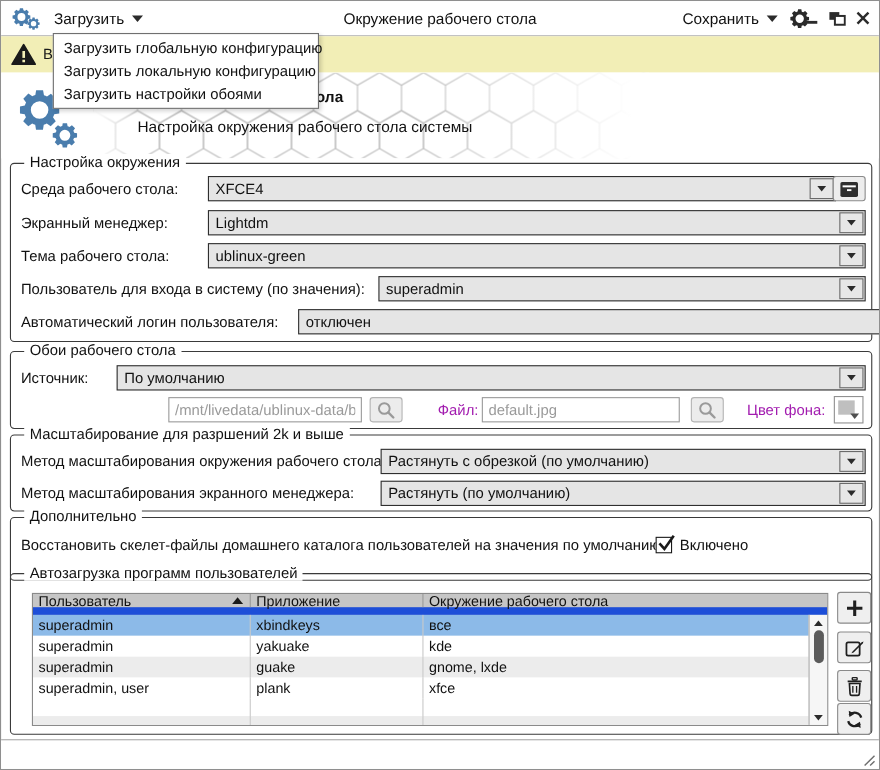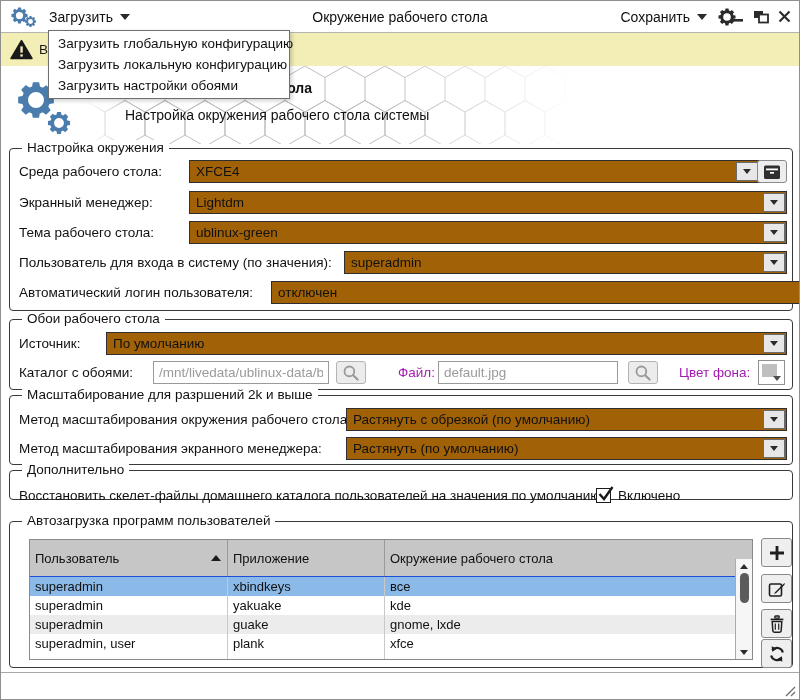--- a/index.html
+++ b/index.html
@@ -33,21 +33,21 @@
   .popup{position:absolute;left:47px;top:29px;width:240px;background:#fff;border:1px solid #6f6f6f;
          box-shadow:2px 2px 4px rgba(0,0,0,.18);z-index:50;padding:2px 0;}
   .popup-item{height:21px;display:flex;align-items:center;padding-left:9px;font-size:13.5px;white-space:nowrap;}
   
   .grp{position:absolute;left:8px;width:784px;border:1px solid #3a3a3a;border-radius:4px;box-sizing:border-box;}
   .grp-title{position:absolute;left:12px;top:-9px;background:#fff;padding:0 5px;font-size:13.5px;}
   .row{position:absolute;height:23px;display:flex;align-items:center;}
   .lbl{font-size:13.5px;white-space:nowrap;}
   .lbl-dis{color:#a21caf;}
   
-  .combo{position:absolute;height:23px;background:#a16207;border:1px solid #2f2f2f;box-sizing:border-box;
+  .combo{position:absolute;height:23px;background:#e5e5e5;border:1px solid #2f2f2f;box-sizing:border-box;
          display:flex;align-items:center;padding-left:6px;font-size:13.5px;white-space:nowrap;overflow:hidden;}
   .combo .cbtn{position:absolute;right:1px;top:1px;bottom:1px;width:22px;background:#e7e7e7;border:1px solid #6a6a6a;
                box-sizing:border-box;display:flex;align-items:center;justify-content:center;}
   .cbtn .tri{width:0;height:0;border-left:4.5px solid transparent;border-right:4.5px solid transparent;border-top:5.5px solid #2b2b2b;}
   
   .sqbtn{position:absolute;width:30px;height:23px;background:#ededed;border:1px solid #8a8a8a;border-radius:3px;
          box-sizing:border-box;display:flex;align-items:center;justify-content:center;}
   .sqbtn.dis{background:#ececec;border-color:#b3b3b3;}
   .tinput{position:absolute;height:23px;border:1px solid #9a9a9a;box-sizing:border-box;padding:0 5px;
           font-family:"Liberation Sans",sans-serif;font-size:13.5px;color:#9a9a9a;background:#fff;}
@@ -55,21 +55,21 @@
   .colorpick{position:absolute;width:27px;height:25px;border:1px solid #909090;background:#fff;box-sizing:border-box;}
   .colorpick .swatch{position:absolute;left:3px;top:3px;width:15px;height:13px;background:#bfbfbf;}
   .colorpick .tri{position:absolute;right:3px;bottom:3px;width:0;height:0;border-left:4px solid transparent;
                   border-right:4px solid transparent;border-top:5px solid #4f4f4f;}
   
   .checkbox{position:relative;width:15px;height:15px;border:1.6px solid #1a1a1a;background:#fff;box-sizing:border-box;}
   .checkbox svg{position:absolute;left:0;top:-6px;overflow:visible;}
   
   .table{position:absolute;left:19px;top:17px;width:724px;height:121px;border:1px solid #8a8a8a;background:#fff;
          box-sizing:border-box;overflow:hidden;}
-  .thead{display:flex;height:37px;background:#c6c6c6;border-bottom:1px solid #1d4ed8;box-sizing:border-box;justify-content:center;}
+  .thead{display:flex;height:19px;background:#c6c6c6;border-bottom:7px solid #1d4ed8;box-sizing:border-box;justify-content:center;}
   .th{display:flex;align-items:center;padding-left:5px;font-size:13px;border-right:1px solid #9a9a9a;box-sizing:border-box;}
   .trow{display:flex;height:19px;background:#fff;}
   .trow.alt{background:#ececec;}
   .trow.sel{background:#8cbae8;}
   .td{display:flex;align-items:center;padding-left:5px;font-size:13px;border-right:1px solid #c9c9c9;box-sizing:border-box;
       white-space:nowrap;overflow:hidden;}
   .c1{width:198px;}.c2{width:157px;}.c3{flex:1;border-right:none!important;}
   .sort-up{width:0;height:0;border-left:5px solid transparent;border-right:5px solid transparent;border-bottom:6px solid #1a1a1a;
            margin-left:auto;margin-right:6px;}
   .vscroll{position:absolute;right:0;top:19px;bottom:0;width:17px;background:#f6f6f6;border-left:1px solid #aaa;box-sizing:border-box;}
@@ -239,23 +239,20 @@
     <span class="grp-title">Обои рабочего стола</span>
     <div class="row" style="left:9px;top:12px;">
         <span class="lbl">Источник:</span>
       </div>
     <div class="combo" style="left:96px;top:12px;width:681px;">
       <span>По умолчанию</span>
       <span class="cbtn">
           <span class="tri"></span>
         </span>
     </div>
-    <div class="row" style="left:9px;top:41px;">
-        <span class="lbl">Каталог с обоями:</span>
-      </div>
     <input class="tinput" style="left: 143px; top: 41px; width: 176px;" readonly="" value="/mnt/livedata/ublinux-data/b">
     <div class="sqbtn dis" style="left:326px;top:41px;">
       <svg width="18" height="18" style="color:#9a9a9a">
           <use href="#magnifier" width="18" height="18"></use>
         </svg>
     </div>
     <div class="row" style="left:388px;top:41px;">
         <span class="lbl lbl-dis">Файл:</span>
       </div>
     <input class="tinput" style="left: 428px; top: 41px; width: 180px;" readonly="" value="default.jpg">
@@ -288,21 +285,21 @@
         <span class="lbl">Метод масштабирования экранного менеджера:</span>
       </div>
     <div class="combo" style="left:336px;top:41px;width:441px;">
       <span>Растянуть (по умолчанию)</span>
       <span class="cbtn">
           <span class="tri"></span>
         </span>
     </div>
   </div>
 
-  <div class="grp" style="top:469px;height:30px;padding-left:20px;">
+  <div class="grp" style="top:469px;height:58px;padding-left:20px;">
     <span class="grp-title">Дополнительно</span>
     <div class="row" style="left:9px;top:13px;">
         <span class="lbl">Восстановить скелет-файлы домашнего каталога пользователей на значения по умолчанию:</span>
       </div>
     <div class="row" style="left:586px;top:13px;gap:7px;">
       <span class="checkbox">
         <svg width="15" height="21">
             <polyline points="2.5,11 7,16 15.5,4" fill="none" stroke="#1a1a1a" stroke-width="2.4"></polyline>
           </svg>
       </span>

